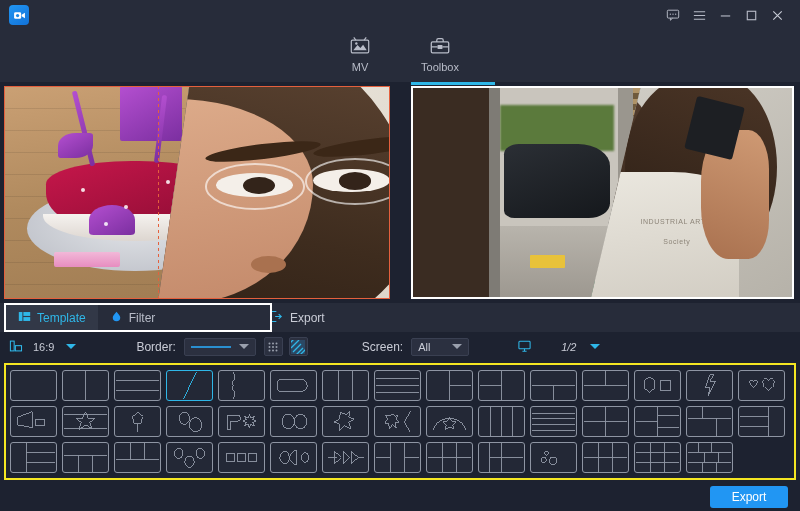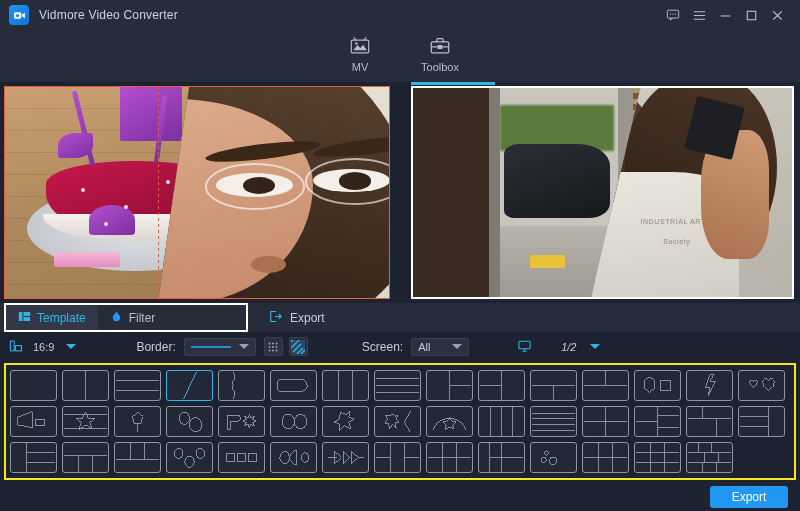--- a/index.html
+++ b/index.html
@@ -136,21 +136,21 @@
   .arm{position:absolute;right:6%;top:20%;width:18%;height:62%;
     background:linear-gradient(200deg,#cf9a74,#a9714f);border-radius:40% 30% 30% 40%;}
   .greenbox{position:absolute;left:22%;bottom:0;width:26%;height:24%;background:#2f5c42;}
 
   
   .subbar {
     position:absolute; left:0; top:303px; width:800px; height:29px;
     background:#272c3a; display:flex; align-items:center;
   }
   .tfa-wrap {
-    position:absolute; left:4px; top:0px; height:29px; width:244px;
+    position:absolute; left:4px; top:0px; height:29px; width:268px;
     display:flex; align-items:center;
     border:2px solid #ffffff; background:#272c3a;
   }
   .tfa {
     height:25px; display:flex; align-items:center; gap:6px; padding:0 12px;
     color:#b8bcc8; font-size:12px;
   }
   .tfa.active { background:#323847; color:#2fb7e8; }
   .exp-btn { display:flex; align-items:center; gap:7px; margin-left:20px; color:#c9ccd6; font-size:12px; }
 
@@ -197,21 +197,20 @@
 <div id="app">
 
   <div class="titlebar">
     <div class="logo">
       <svg width="13" height="13" viewBox="0 0 24 24" fill="none">
         <rect x="2" y="6" width="13" height="12" rx="2.5" fill="#fff"></rect>
         <path d="M16 10.5 L22 7 V17 L16 13.5 Z" fill="#fff"></path>
         <circle cx="8.5" cy="12" r="3" fill="#1e88e5"></circle>
       </svg>
     </div>
-    <div class="app-title">Vidmore Video Converter</div>
     <div class="win-ctrls">
       <div class="win-btn">
         <svg width="14" height="14" viewBox="0 0 16 16" fill="none" stroke="#b6bac6" stroke-width="1.1">
           <rect x="1.5" y="2.5" width="13" height="9" rx="1.2"></rect>
           <path d="M5 11.5 L5 14 L7.6 11.5" fill="none"></path>
           <circle cx="5" cy="7" r=".8" fill="#b6bac6" stroke="none"></circle>
           <circle cx="8" cy="7" r=".8" fill="#b6bac6" stroke="none"></circle>
           <circle cx="11" cy="7" r=".8" fill="#b6bac6" stroke="none"></circle>
         </svg>
       </div>

